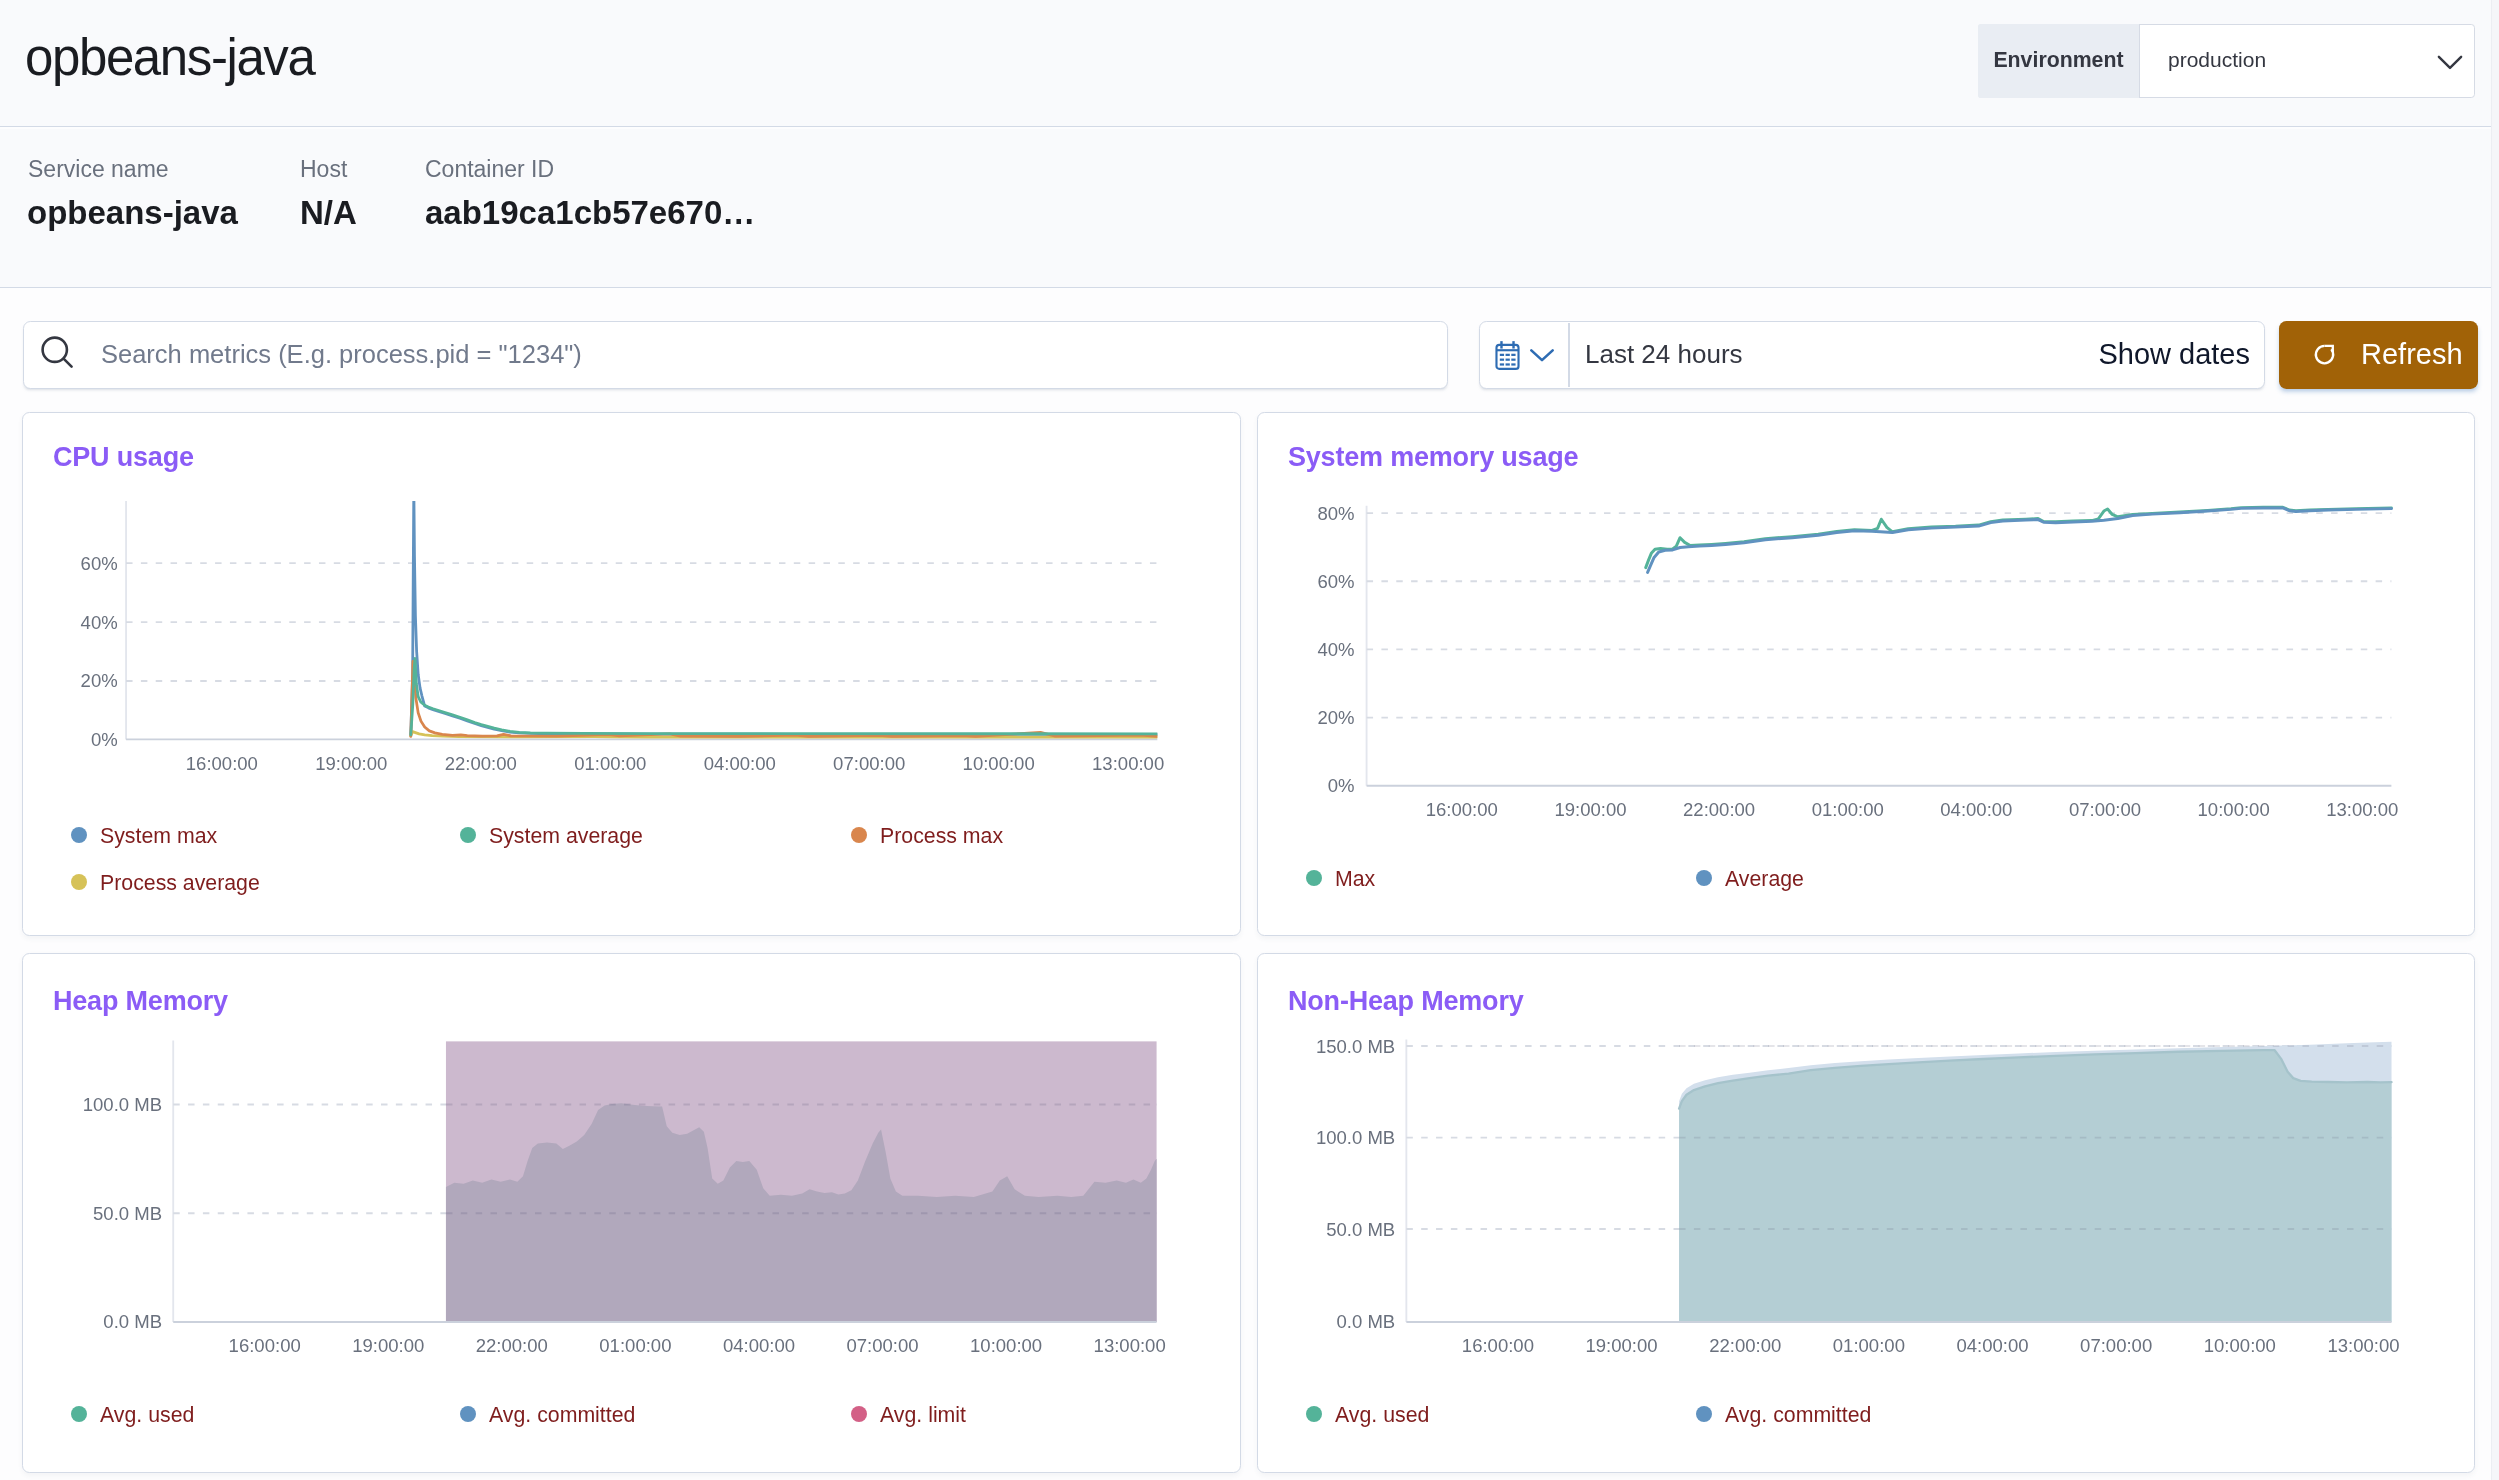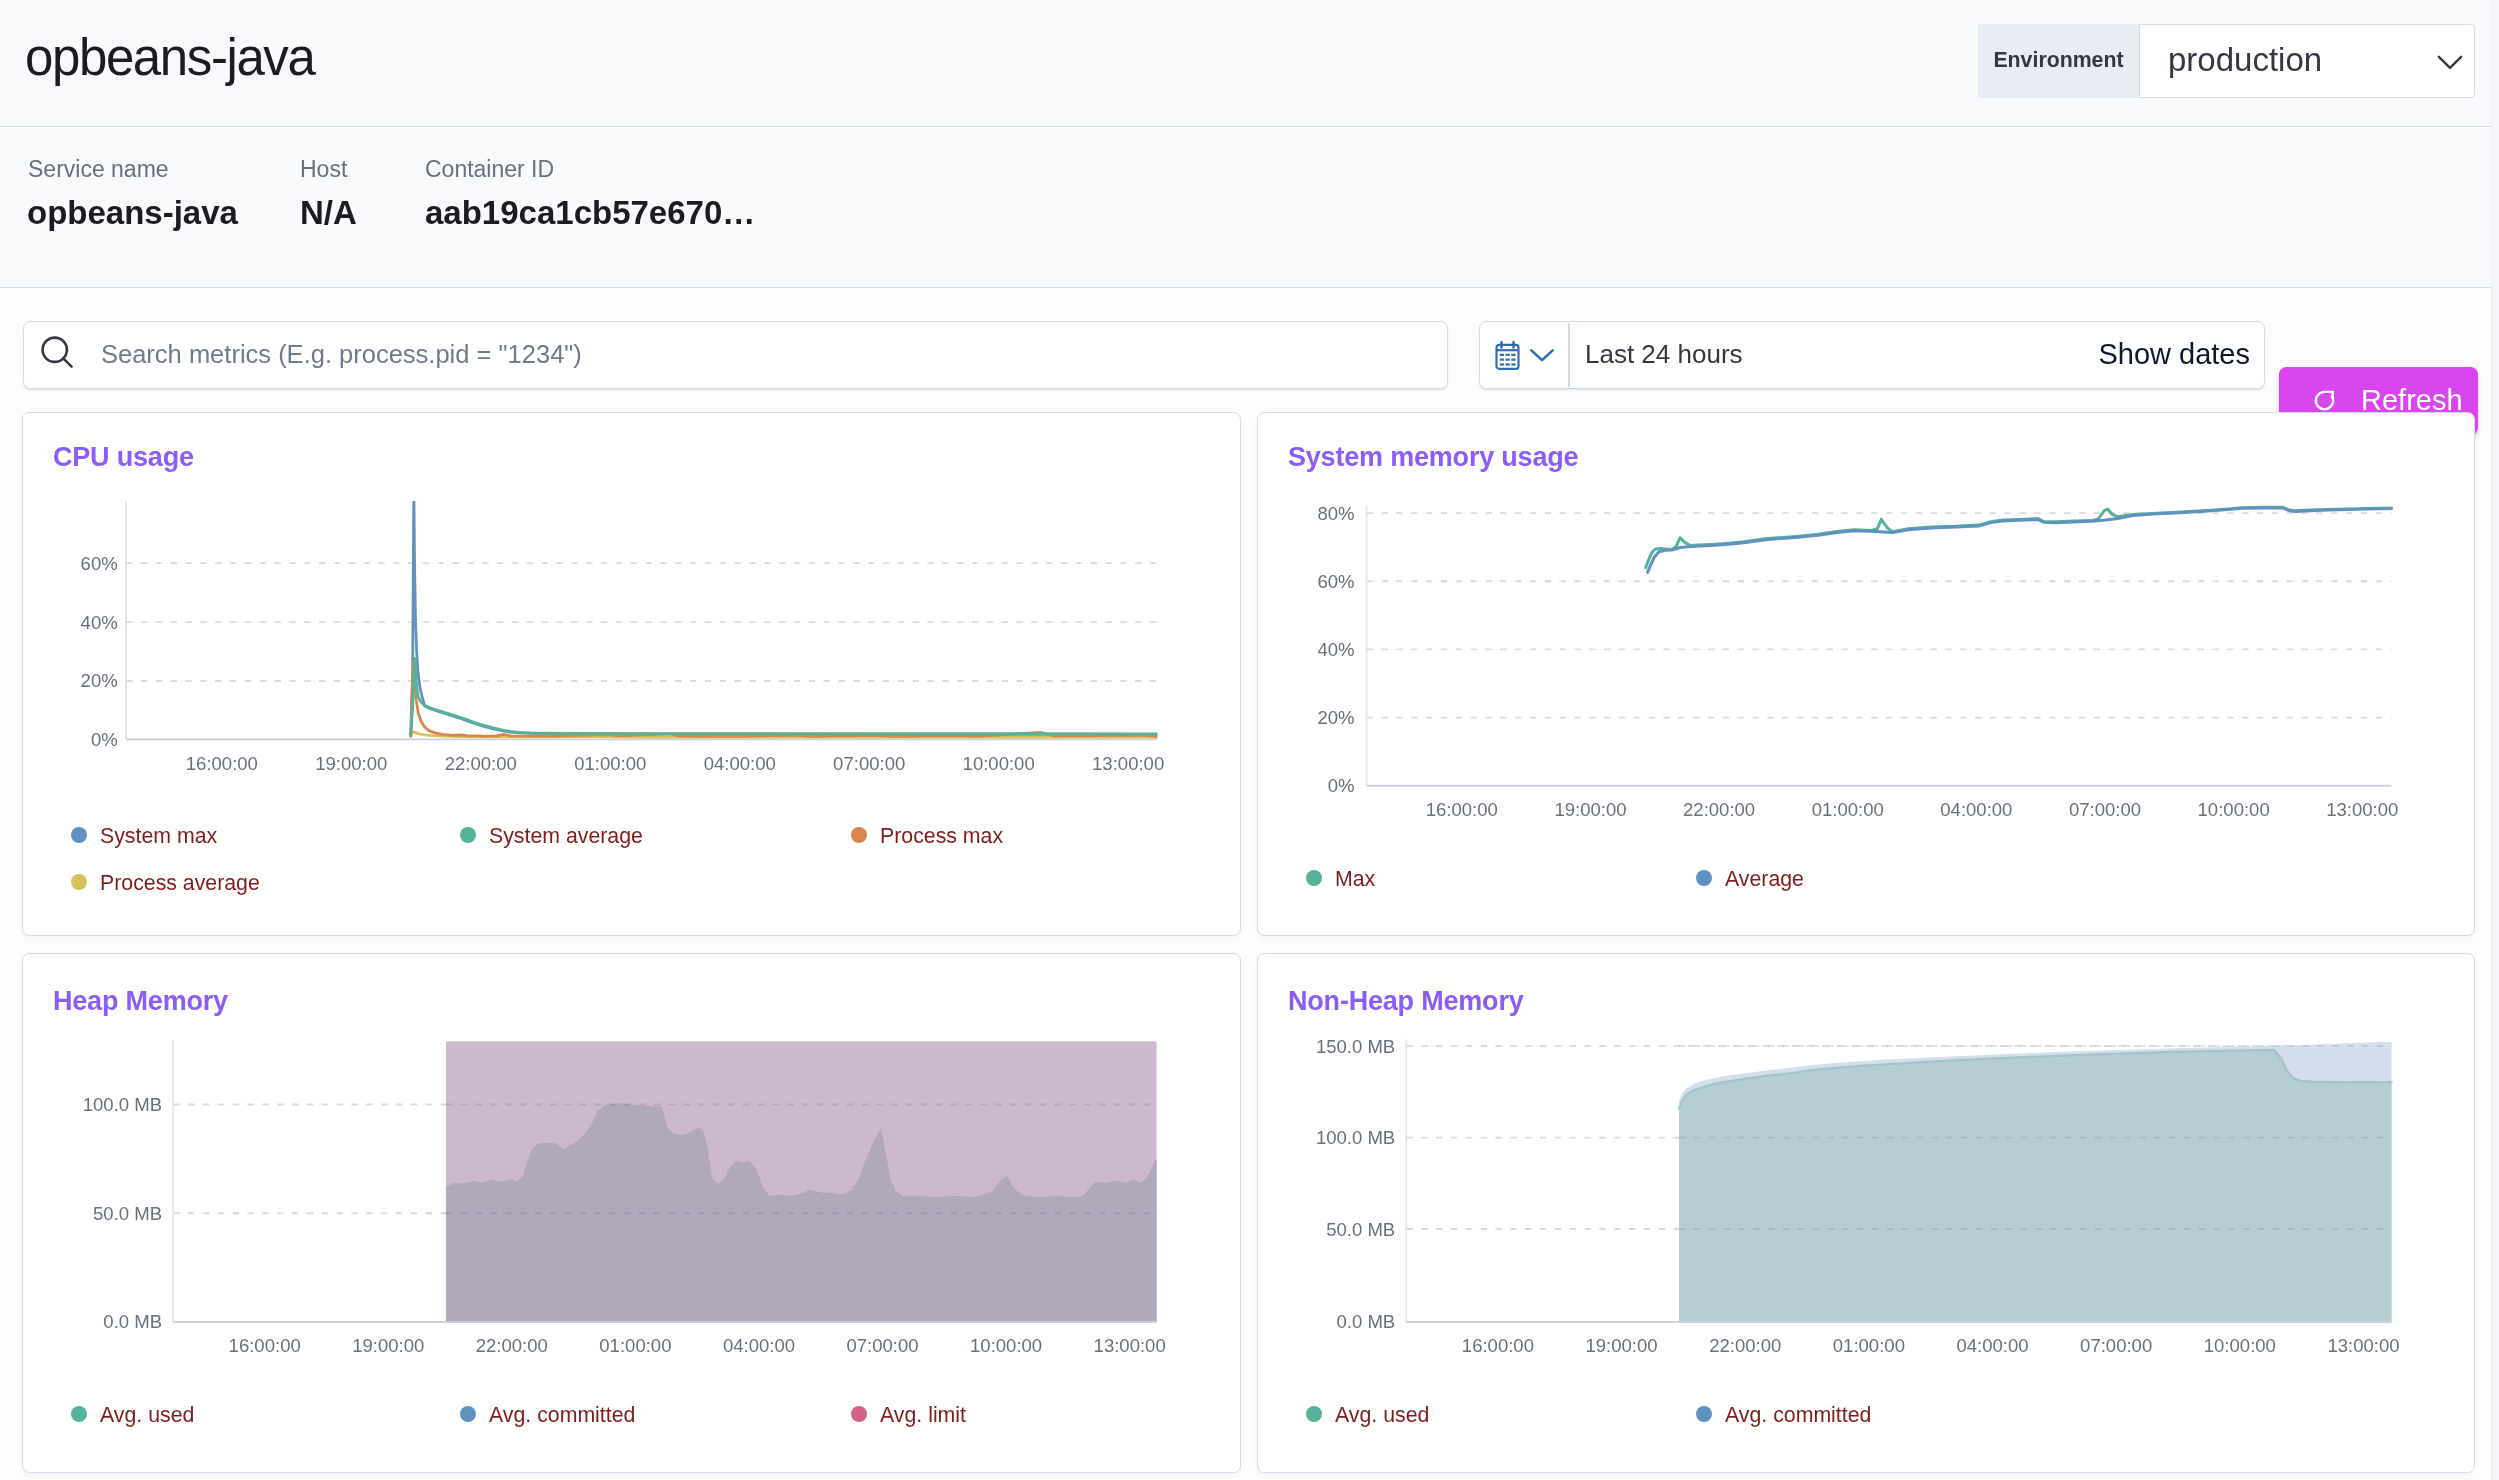--- a/index.html
+++ b/index.html
@@ -1,30 +1,30 @@
 <!DOCTYPE html>
 <html style="font-size:15px"><head><meta charset="utf-8">
 <style>
 * { margin:0; padding:0; box-sizing:border-box; }
 html,body { width:2500px; height:1481px; background:#fdfdfe; font-family:"Liberation Sans",sans-serif; position:relative; overflow:hidden; }
 .band1 { position:absolute; left:0; top:0; width:2500px; height:127px; background:#f9fafc; border-bottom:1.9px solid #d3dae6; }
 .band2 { position:absolute; left:0; top:129px; width:2500px; height:159px; background:#f9fafc; border-bottom:1.9px solid #d3dae6; }
 .title { position:absolute; left:25px; top:32px; font-size:51px; line-height:1; color:#1a1c21; letter-spacing:-1.4px; }
 .envbox { position:absolute; left:1978px; top:24px; width:497px; height:74px; background:#fff; border:1.9px solid #d6dbe5; border-radius:3.7px; }
 .envlabel { position:absolute; left:1978px; top:24px; width:162px; height:74px; background:#e9edf3; border-right:1.9px solid #d6dbe5; color:#343741; font-size:21.3px; font-weight:700; line-height:72px; text-align:center; border-radius:2.8px 0 0 2.8px; }
-.envval { position:absolute; left:2168px; top:24px; height:68px; line-height:72px; font-size:33px; color:#343741; }
+.envval { position:absolute; left:2168px; top:24px; height:68px; line-height:72px; font-size:21px; color:#343741; }
 .dlabel { position:absolute; top:158px; font-size:23px; line-height:1; color:#69707d; }
 .dval { position:absolute; top:196px; font-size:33px; line-height:1; font-weight:700; color:#1a1c21; }
 .search { position:absolute; left:23px; top:321px; width:1425px; height:68px; background:#fff; border:1.9px solid #d3dae6; border-radius:7.4px; box-shadow:0 2.8px 2.8px -1.9px rgba(152,162,179,0.35); }
 .ph { position:absolute; left:89px; top:321px; height:68px; line-height:66px; font-size:25.5px; color:#717a8c;margin-left:12px; }
 .dp { position:absolute; left:1479px; top:321px; width:786px; height:68px; background:#fff; border:1.9px solid #d3dae6; border-radius:7.4px; box-shadow:0 2.8px 2.8px -1.9px rgba(152,162,179,0.35); }
 .dpsep { position:absolute; left:1568px; top:323px; width:1.9px; height:64px; background:#d3dae6; }
 .dptext { position:absolute; left:1585px; top:321px; height:68px; line-height:66px; font-size:26px; color:#343741; }
 .showdates { position:absolute; left:1972px; top:321px; width:278px; height:68px; line-height:66px; font-size:29px; color:#0f172a; text-align:right; font-weight:500; }
-.refresh { position:absolute; left:2279px; top:321px; width:199px; height:68px; background:#d946ef; border-radius:7.4px; box-shadow:0 3.7px 5.6px -1.9px rgba(46,108,179,0.4);margin-top:46px; }
+.refresh { position:absolute; left:2279px; top:321px; width:199px; height:68px; background:#a16207; border-radius:7.4px; box-shadow:0 3.7px 5.6px -1.9px rgba(46,108,179,0.4); }
 .refresh span { position:absolute; left:82px; top:0; line-height:66px; font-size:29px; color:#fff; font-weight:500; }
 .panel { position:absolute; background:#fff; border:1.9px solid #d3dae6; border-radius:7.4px; box-shadow:0 2.8px 5.6px rgba(60,70,100,0.05); }
 .ptitle { position:absolute; font-size:27px; line-height:1; font-weight:700; color:#8b5cf6; letter-spacing:-0.2px; }
 .chart { position:absolute; }
 .li { position:absolute; white-space:nowrap; height:16.7px; }
 .dot { display:inline-block; width:16px; height:16px; border-radius:50%; vertical-align:top; }
 .ltx { font-size:21.3px; line-height:18.6px; color:#7f1d1d; margin-left:13px; vertical-align:top; display:inline-block; }
 .rstrip { position:absolute; right:0; top:0; width:9.3px; height:1481px; background:#f5f6f9; border-left:1.9px solid #eceef3; z-index:5; }
 </style></head>
 <body>

